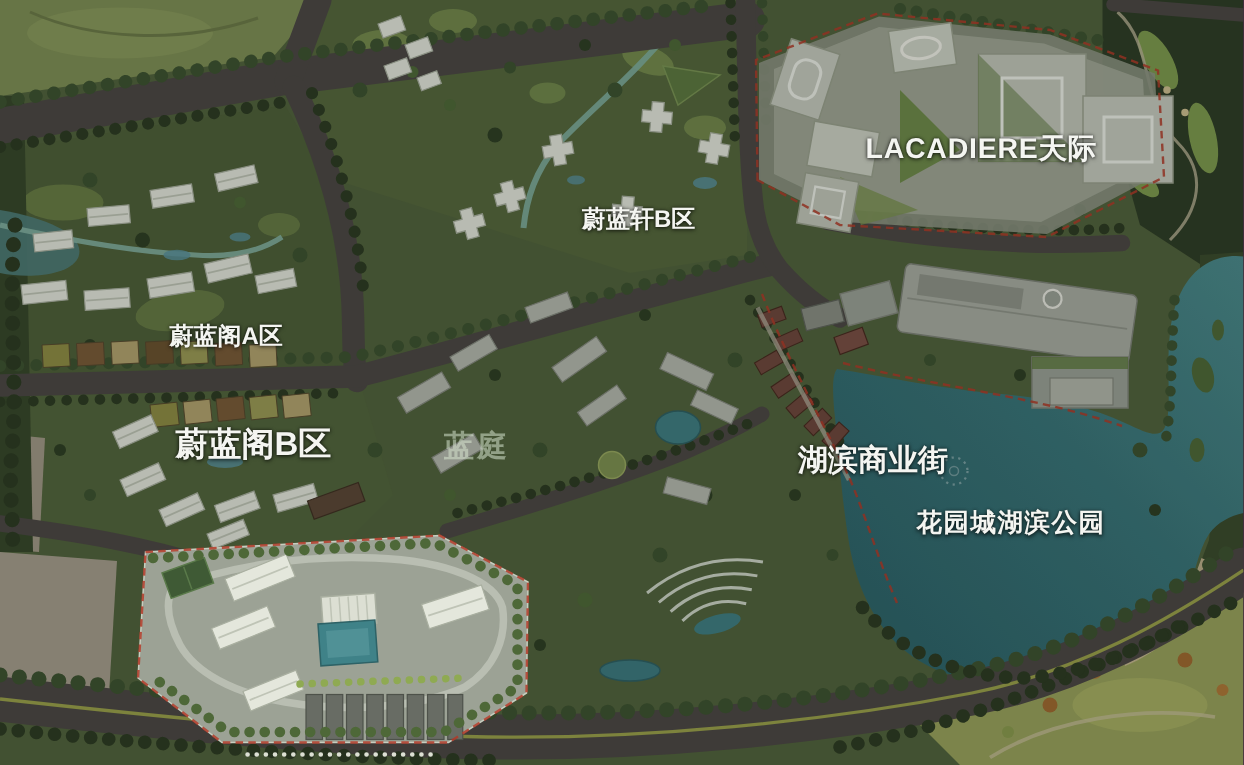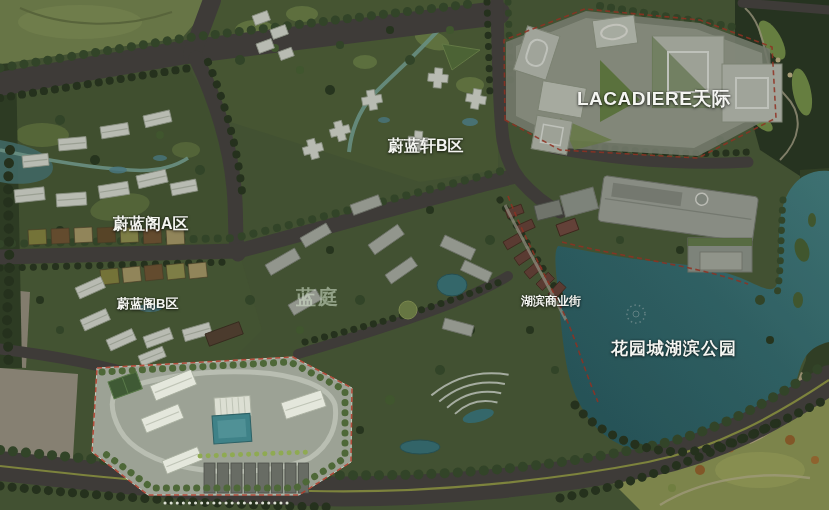--- a/index.html
+++ b/index.html
@@ -4,22 +4,22 @@
 <style>
   html,body{margin:0;padding:0;background:#1c1f18;}
   .stage{position:relative;width:829px;height:510px;overflow:hidden;
          font-family:"Liberation Sans",sans-serif;background:#a21caf;}
   .stage svg{position:absolute;left:0;top:0;}
   .map-label{position:absolute;color:#f4f5f1;font-weight:700;white-space:nowrap;
              text-shadow:0 1px 3px rgba(0,0,0,.7),0 0 2px rgba(0,0,0,.45);}
   .lbl-lacadiere{left:577px;top:86px;font-size:19px;letter-spacing:.5px;}
   .lbl-xuanb{left:388px;top:136px;font-size:16px;text-align:center;}
   .lbl-gea{left:98px;top:214px;font-size:16px;margin-left:15px;}
-  .lbl-geb{left:117px;top:295px;font-size:13px;}
-  .lbl-hubin{left:521px;top:293px;font-size:12px;}
+  .lbl-geb{left:117px;top:281px;font-size:22px;}
+  .lbl-hubin{left:532px;top:293px;font-size:20px;}
   .lbl-park{left:611px;top:337px;font-size:17px;letter-spacing:1px;}
   .lbl-lanting{left:296px;top:284px;font-size:20px;color:rgba(214,228,206,.55);
                text-shadow:none;letter-spacing:2px;}
   .road{fill:none;stroke:#4b4744;stroke-linejoin:round;stroke-linecap:round;}
   .trees{fill:none;stroke-linecap:round;}
   .t-dark{stroke:#2c3a22;} .t-mid{stroke:#3d5230;}
   .redline{fill:none;stroke:#b23a28;stroke-width:1.6;stroke-dasharray:5 3.5;opacity:.85;}
   .slab{fill:#b4b8ae;stroke:#868a80;stroke-width:.8;}
   .white-b{fill:#e4e7dc;stroke:#a9afa0;stroke-width:.8;}
   .ridge{stroke:#bfc4b6;stroke-width:1.2;}

